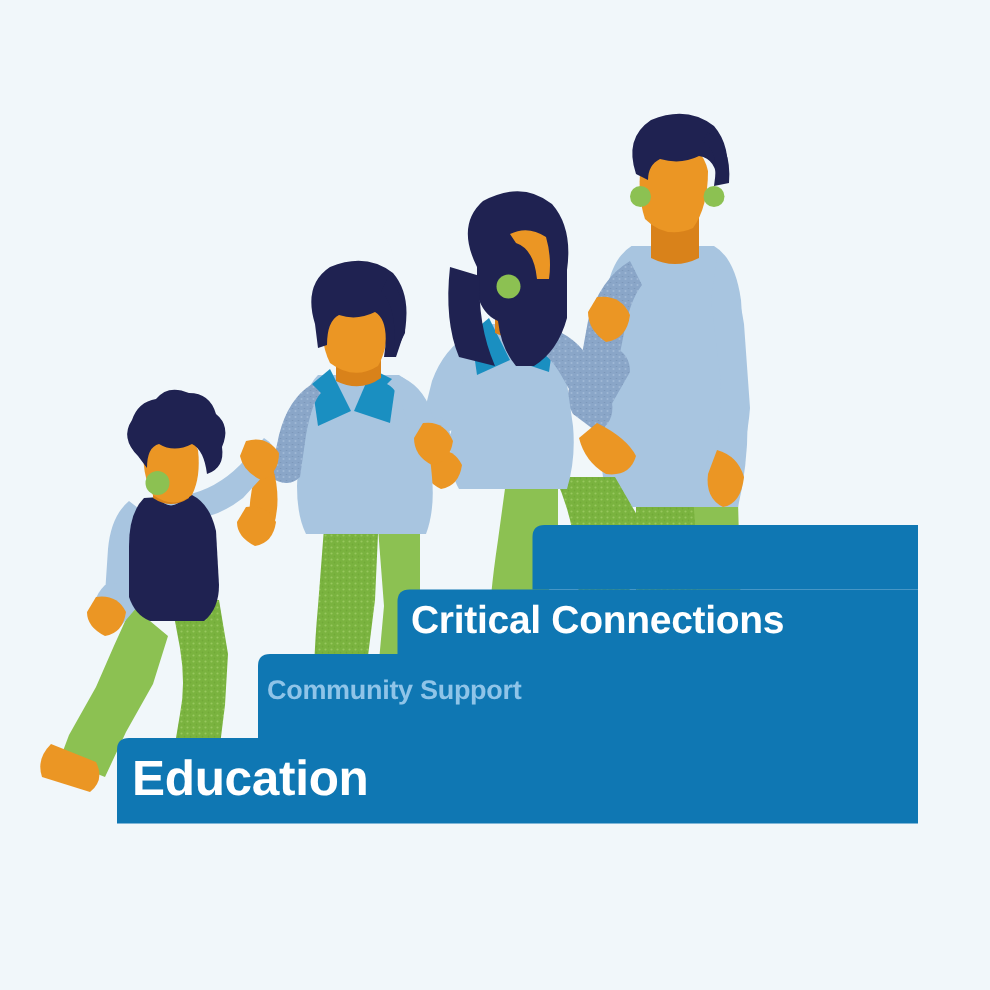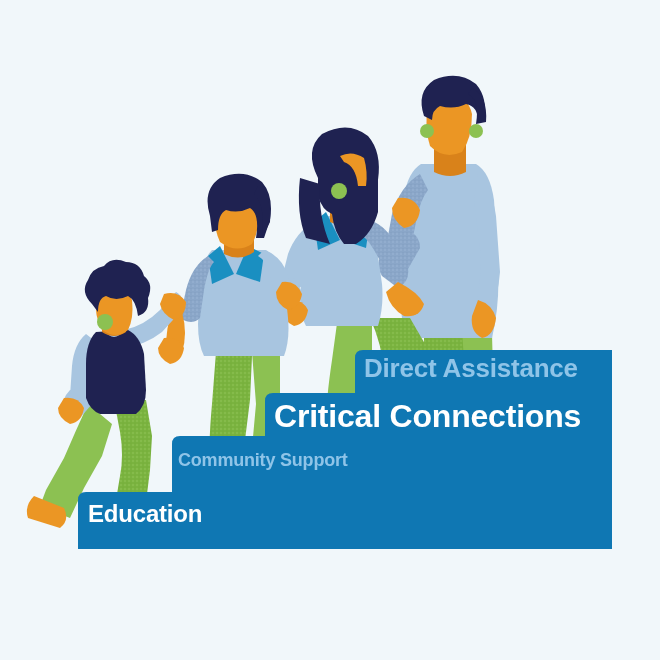--- a/index.html
+++ b/index.html
@@ -25,23 +25,23 @@
     width: 660px;
     height: 660px;
   }
   .step-label {
     position: absolute;
     font-weight: bold;
     letter-spacing: -0.2px;
     white-space: nowrap;
     pointer-events: none;
   }
-  #label-0 { left: 88px;  top: 500px; font-size: 24px; }
+  #label-0 { left: 88px;  top: 500px; font-size: 33px; }
   #label-1 { left: 178px; top: 450px; font-size: 18px; }
-  #label-2 { left: 274px; top: 398px; font-size: 32px; }
+  #label-2 { left: 274px; top: 398px; font-size: 26px; }
   #label-3 { left: 364px; top: 353px; font-size: 26px; }
 </style>
 </head>
 <body>
 
 <div id="stage">
 
   <svg id="art" viewBox="0 0 660 660" xmlns="http://www.w3.org/2000/svg">
 
     <defs>
@@ -210,15 +210,14 @@
 
     </g>
   </svg>
 
   <div class="step-label" id="label-0" style="color:#ffffff;">Education</div>
 
   <div class="step-label" id="label-1" style="color:#8fc4e8;">Community Support</div>
 
   <div class="step-label" id="label-2" style="color:#ffffff;">Critical Connections</div>
 
-  <div class="step-label" id="label-3" style="color:#8fc4e8;">Direct Assistance</div>
 
 </div>
 
 </body></html>

